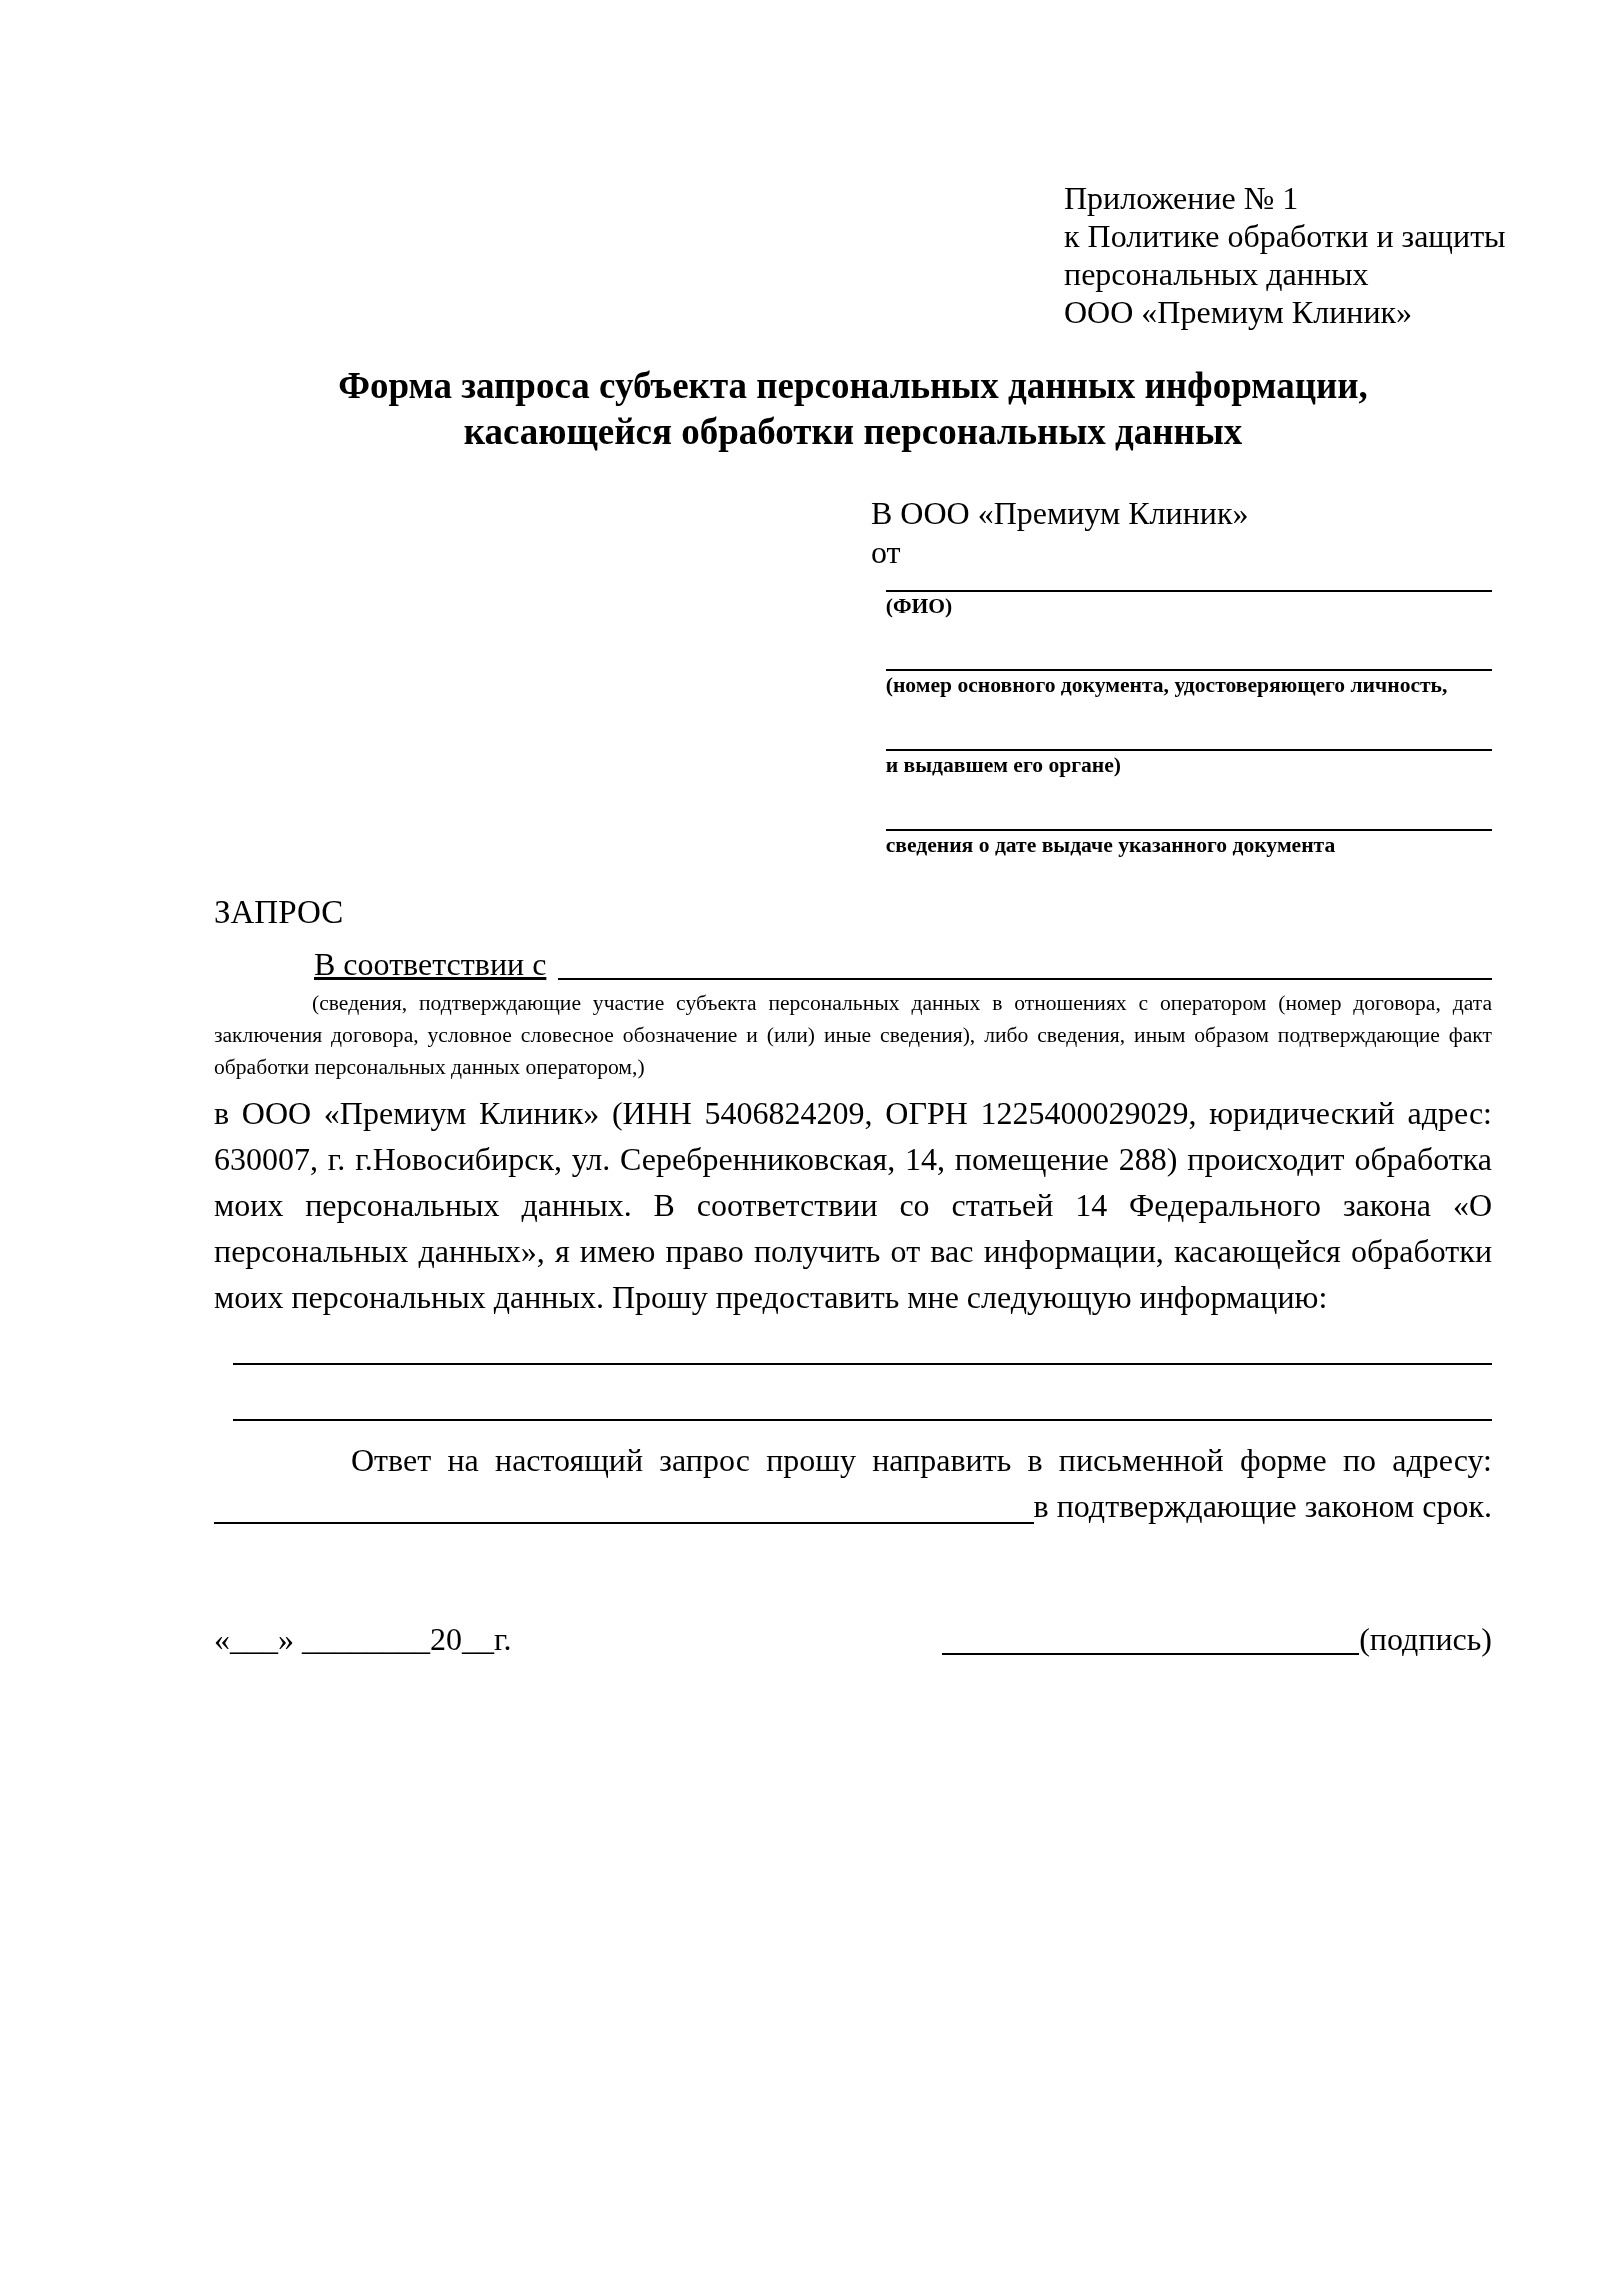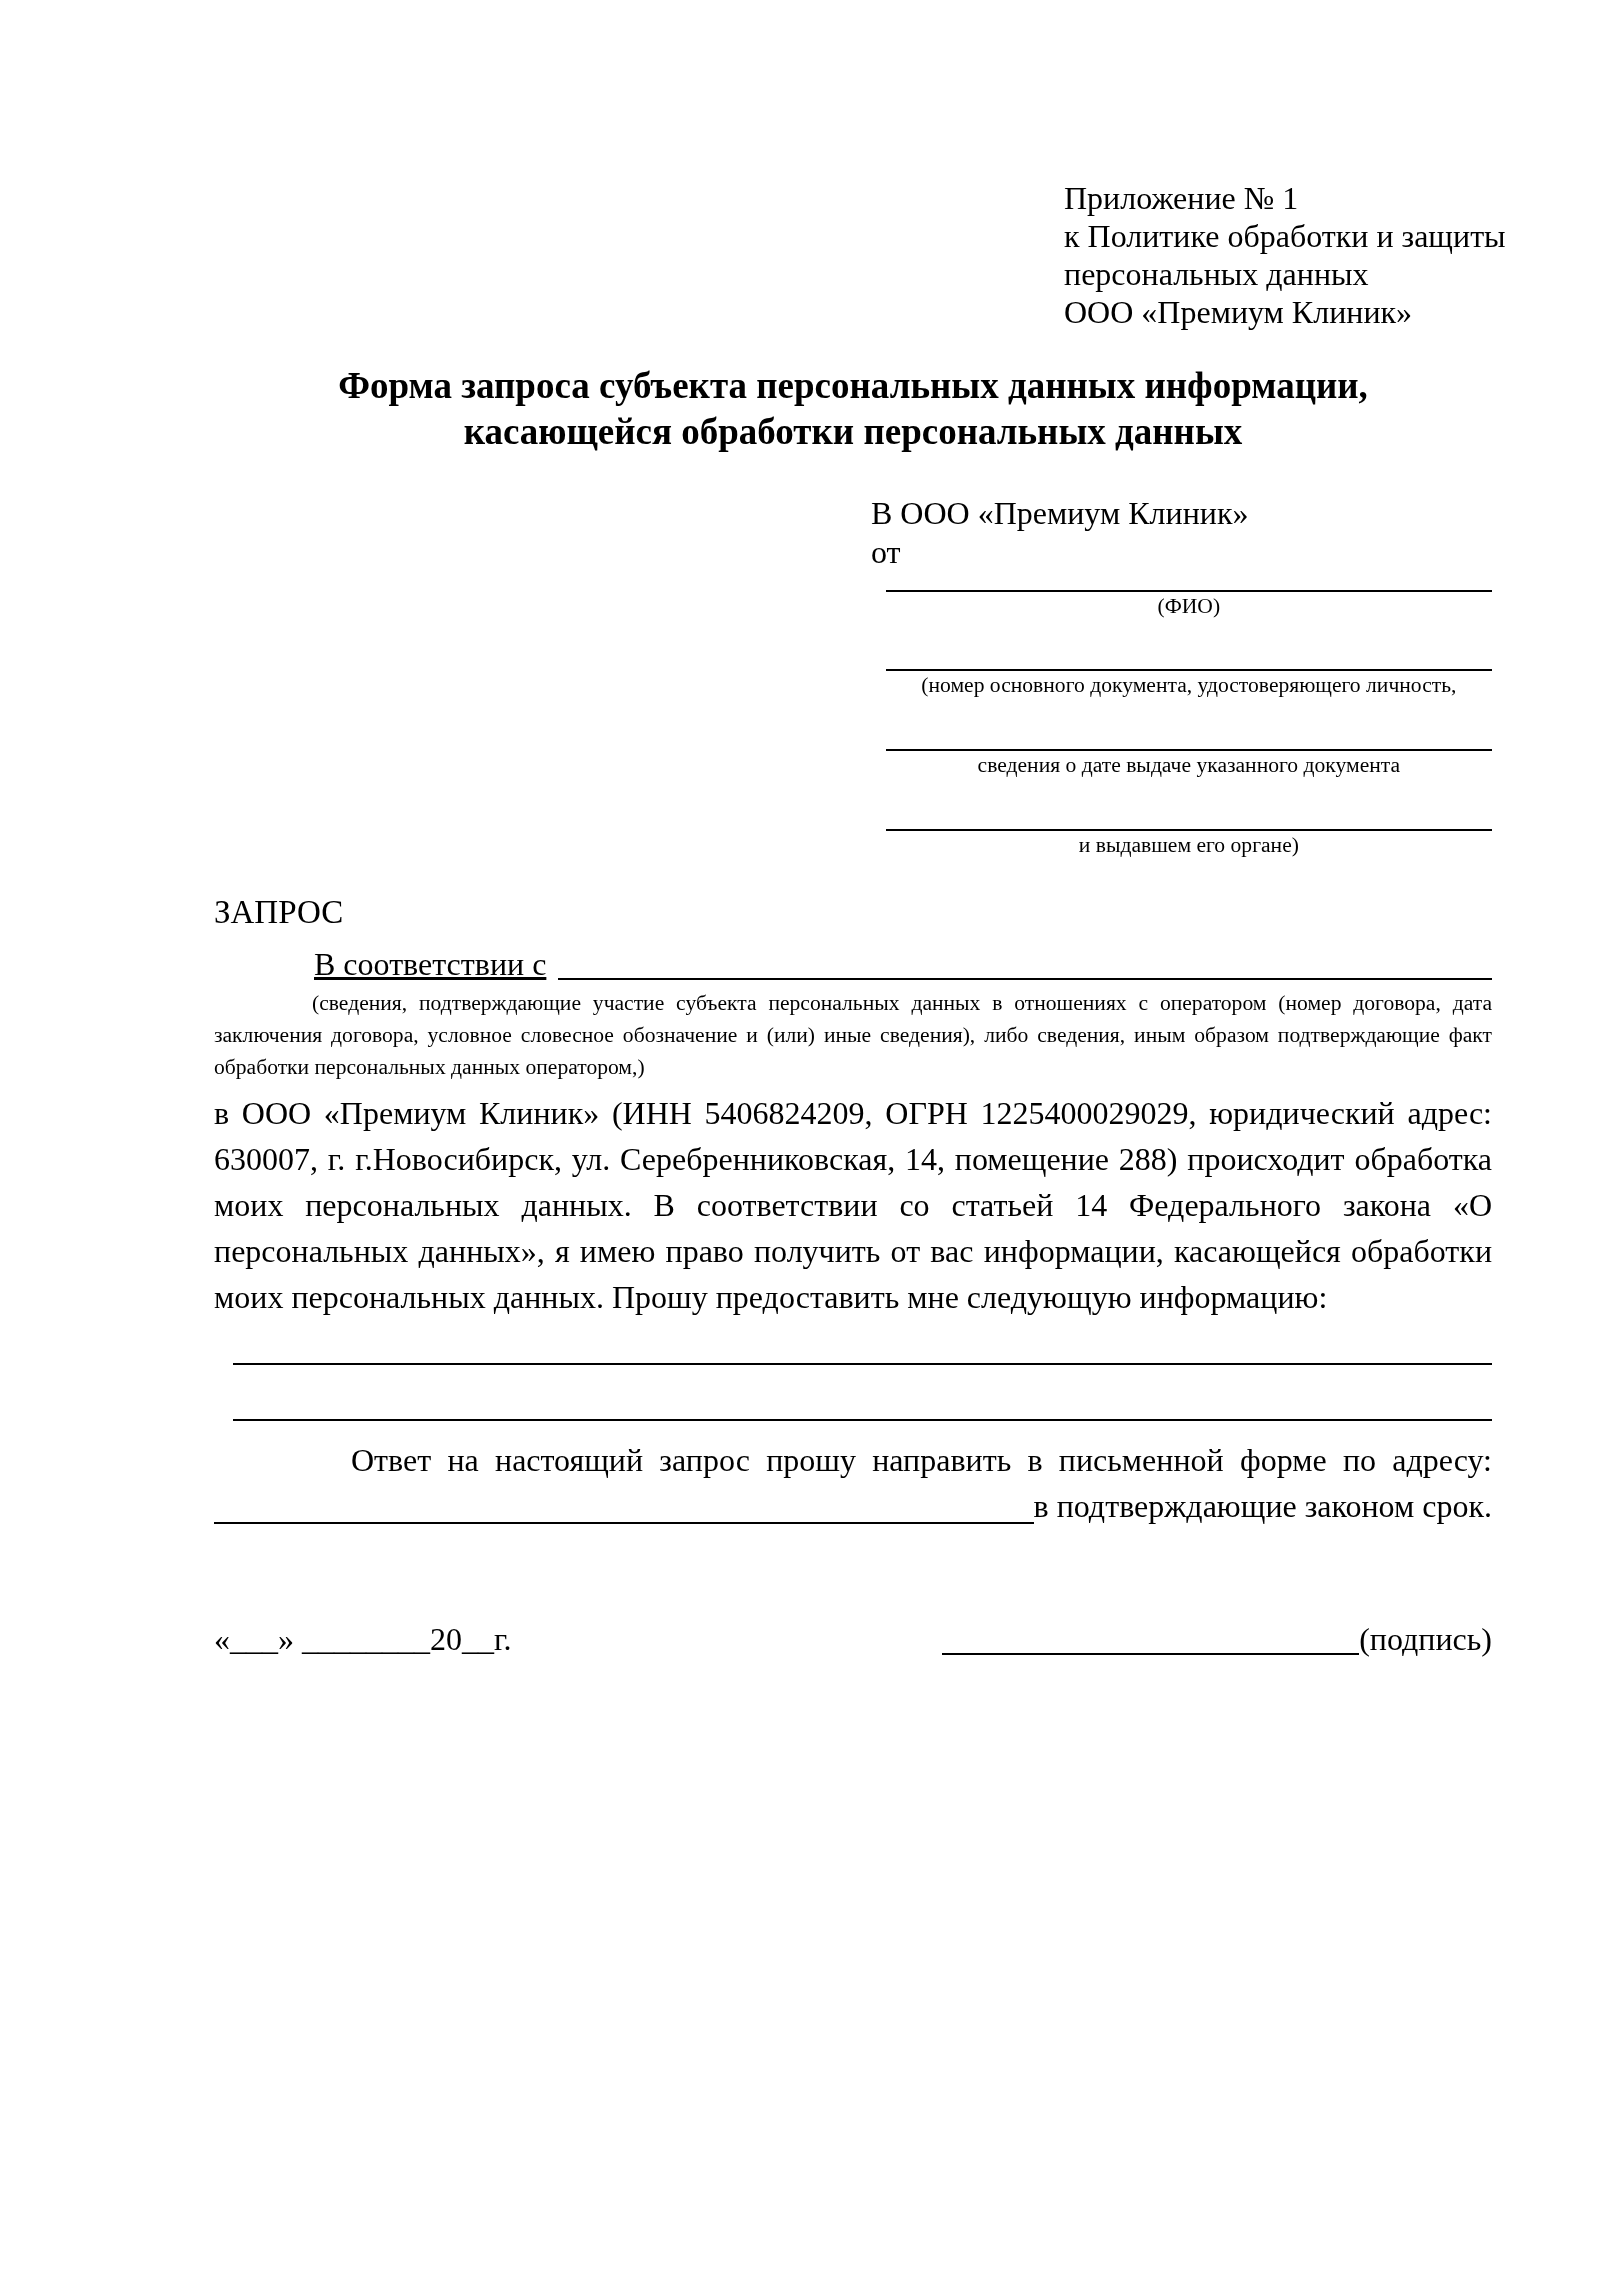--- a/index.html
+++ b/index.html
@@ -53,22 +53,22 @@
     margin-left: 14.7px;
     margin-top: 2px;
   }
   .field-line {
     height: 15.7px;
     border-bottom: 2px solid #000;
   }
   .field-caption {
     font-size: 21.6px;
     line-height: 29px;
-    text-align: center;
     margin-bottom: 33px;
+    font-weight: bold;
   }
   .addr-fields .field:last-child .field-caption { margin-bottom: 0; }
 
   
   .request-heading {
     margin-top: 33px;
     font-size: 33px;
     line-height: 39px;
     text-align: left;
   }
@@ -170,25 +170,25 @@
         <div class="field">
           <div class="field-line"></div>
           <div class="field-caption">(ФИО)</div>
         </div>
         <div class="field">
           <div class="field-line"></div>
           <div class="field-caption">(номер основного документа, удостоверяющего личность,</div>
         </div>
         <div class="field">
           <div class="field-line"></div>
+          <div class="field-caption">и выдавшем его органе)</div>
+        </div>
+        <div class="field">
+          <div class="field-line"></div>
           <div class="field-caption">сведения о дате выдаче указанного документа</div>
-        </div>
-        <div class="field">
-          <div class="field-line"></div>
-          <div class="field-caption">и выдавшем его органе)</div>
         </div>
       </div>
     </div>
 
     <div class="request-heading">ЗАПРОС</div>
 
     <div class="intro-row">
       <span class="intro-prefix">В соответствии с</span>
       <div class="fill-line"></div>
     </div>

